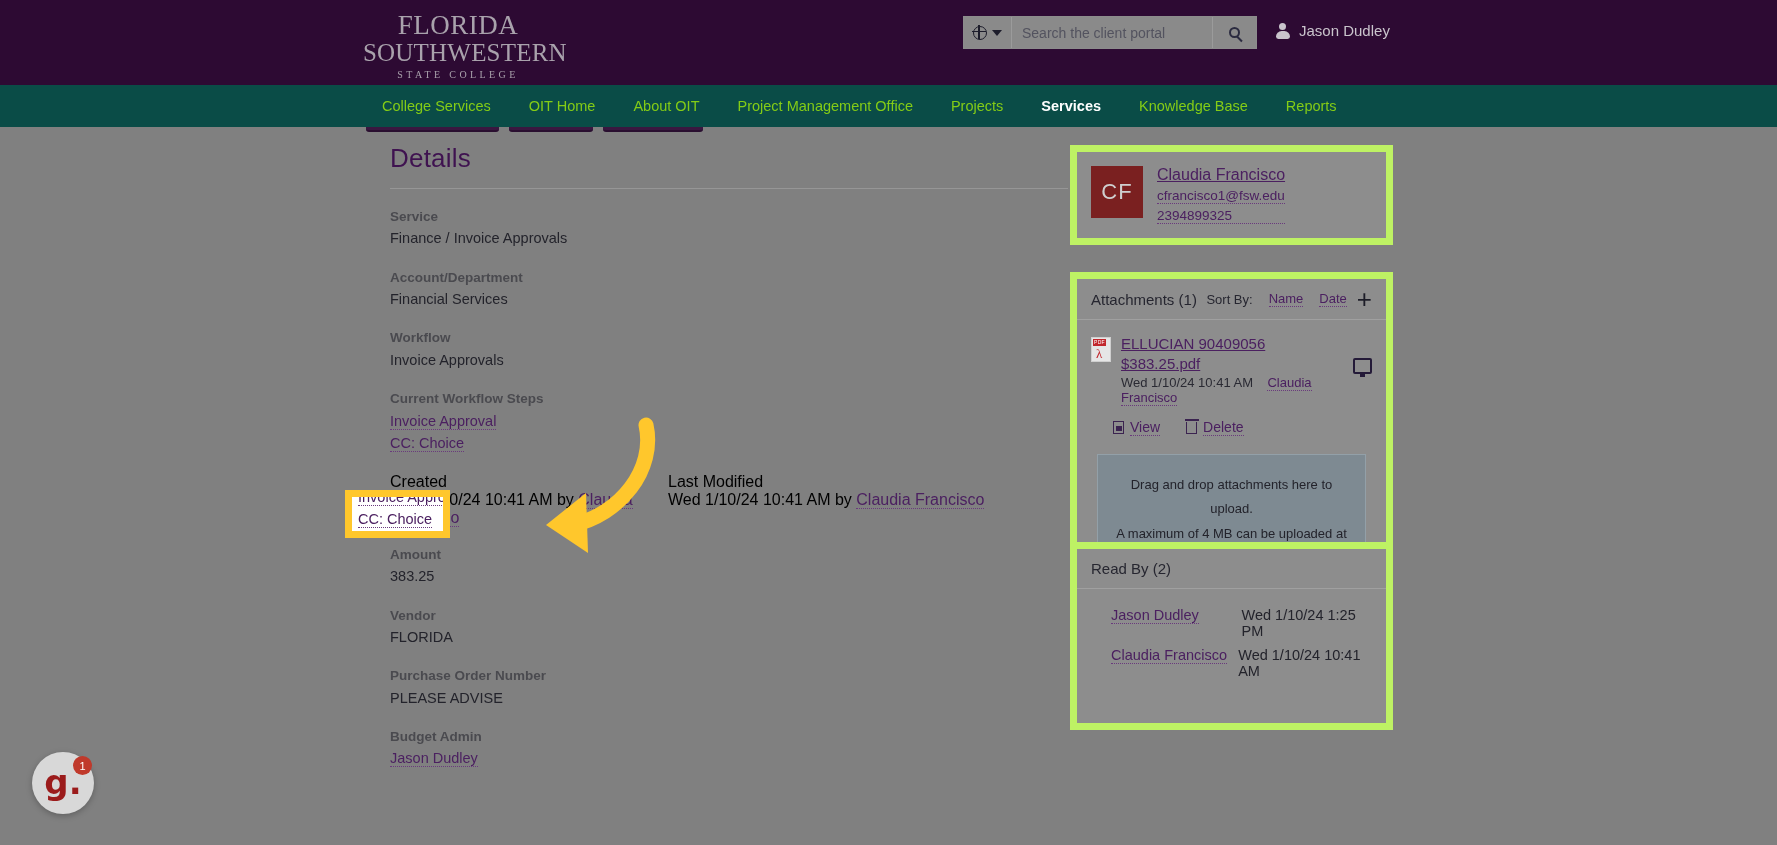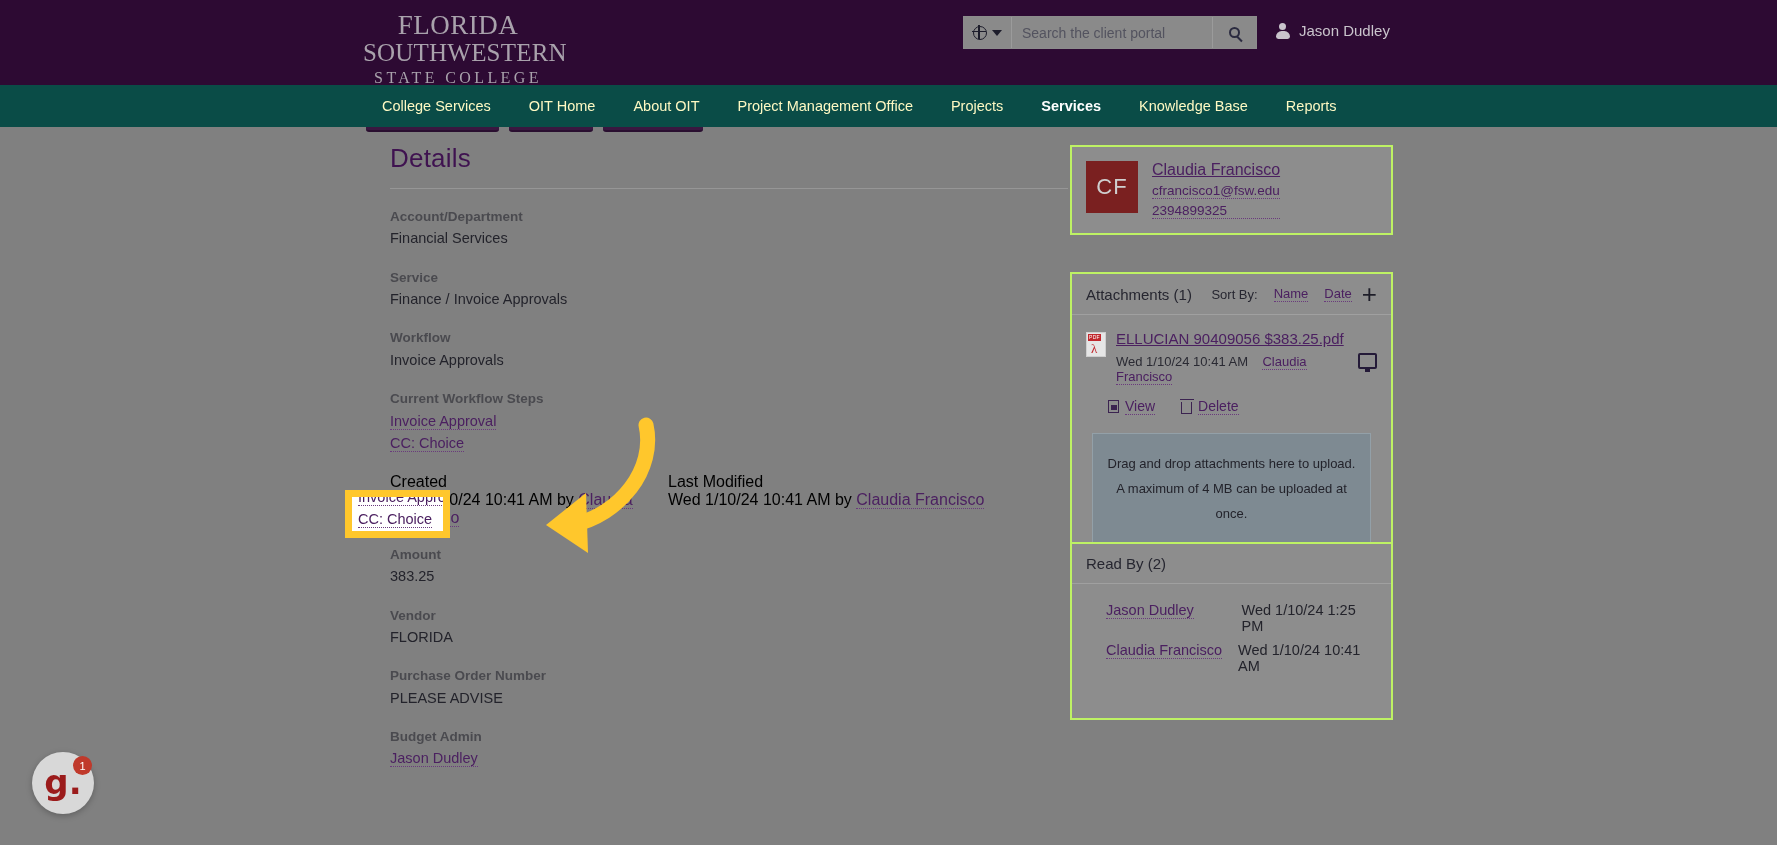--- a/index.html
+++ b/index.html
@@ -24,21 +24,21 @@
   .brand {
     position: absolute; left: 363px; top: 12px;
     width: 190px; text-align: center;
     color: #a9a2ac;
     font-family: "Liberation Serif", serif;
     line-height: 1;
     user-select: none;
   }
   .brand .l1 { font-size: 27px; letter-spacing: 0.5px; }
   .brand .l2 { font-size: 25px; letter-spacing: 0.2px; margin-top: 1px;}
-  .brand .l3 { font-size: 16px; letter-spacing: 3.4px; margin-top: 5px; }
+  .brand .l3 { font-size: 10px; letter-spacing: 3.4px; margin-top: 5px; }
 
   .searchwrap {
     position: absolute; left: 963px; top: 16px;
     height: 33px; display: flex; align-items: stretch;
     border: 1px solid #8c8c8c;
     background: #3b82f6;
   }
   .scope-btn {
     width: 48px; display: flex; align-items: center; justify-content: center;
     gap: 5px; background: #8a8a8a; border-right: 1px solid #9b9b9b;
@@ -95,21 +95,21 @@
     border-radius: 7px 7px 3px 3px; background:#c9c4cc;
   }
 
   
   .navbar {
     position: absolute; left: 0; top: 85px; width: 1777px; height: 42px;
     background: #0a4c47;
     display: flex; align-items: center; padding-left: 363px; gap: 0;
   }
   .navitem {
-    color: #fef9c3; font-size: 14.5px; padding: 0 19px; cursor: pointer;
+    color: #84cc16; font-size: 14.5px; padding: 0 19px; cursor: pointer;
     white-space: nowrap;
   }
   .navitem.active { color: #ffffff; font-weight: bold; }
 
   
   .sheet {
     position: absolute; left: 0; top: 127px; width: 1777px; height: 718px;
     background: #808080;
   }
 
@@ -172,21 +172,21 @@
     font-size: 14.5px; white-space: nowrap;
   }
 
   
   .arrow { position: absolute; left: 460px; top: 290px; z-index: 5; }
 
   
   .rail { position: absolute; left: 1070px; top: 0; width: 323px; }
   .card {
     background: #8d8d8d;
-    border: 2px solid #bef264;
+    border: 7px solid #bef264;
     margin-bottom: 18px;
   }
   .card .chead {
     padding: 11px 14px; border-bottom: 1px solid #a0a0a0;
     display: flex; align-items: center; color: #262630; font-size: 15px;
   }
   .card .cbody { padding: 14px; }
 
   .contactcard { position: absolute; top: 18px; left: 0; width: 323px; }
   .contactrow { display: flex; gap: 14px; align-items: flex-start; padding: 14px; }
@@ -214,21 +214,21 @@
     position: absolute; left: 1px; top: 1px; width: 13px; height: 7px;
     background: #c1272d; color: #fff; font-size: 5px; line-height: 7px;
     text-align: center; letter-spacing: .3px;
   }
   .pdficon .a {
     position: absolute; left: 4px; bottom: 1px; color: #c1272d;
     font-size: 13px; font-family: "Liberation Serif", serif; line-height: 1;
   }
   .attach-main { flex: 1; }
   .attach-name { font-size: 15px; line-height: 1.35; }
-  .attach-meta { font-size: 13px; color: #2a2a33; margin-top: 5px; }
+  .attach-meta { font-size: 13px; color: #2a2a33; }
   .monitor {
     width: 19px; height: 16px; border: 2px solid #241a38; border-radius: 2px;
     position: relative; margin-top: 24px; flex: 0 0 auto;
   }
   .monitor::after {
     content:""; position:absolute; left: 5px; bottom: -5px; width: 5px; height: 4px;
     background: #241a38;
   }
   .actions { display: flex; gap: 26px; margin-top: 14px; padding-left: 22px; font-size: 14px; }
   .actions .act { display: flex; align-items: center; gap: 6px; }
@@ -317,27 +317,27 @@
 
     <div class="btnstub b1"></div>
     <div class="btnstub b2"></div>
     <div class="btnstub b3"></div>
 
     <div class="details">
       <h1>Details</h1>
       <div class="hr"></div>
 
       <div class="field">
+        <div class="lbl">Service</div>
+        <div class="val">Finance / Invoice Approvals</div>
+      </div>
+
+      <div class="field">
         <div class="lbl">Account/Department</div>
         <div class="val">Financial Services</div>
-      </div>
-
-      <div class="field">
-        <div class="lbl">Service</div>
-        <div class="val">Finance / Invoice Approvals</div>
       </div>
 
       <div class="field">
         <div class="lbl">Workflow</div>
         <div class="val">Invoice Approvals</div>
       </div>
 
       <div class="field">
         <div class="lbl">Current Workflow Steps</div>
         <div class="wfsteps">

